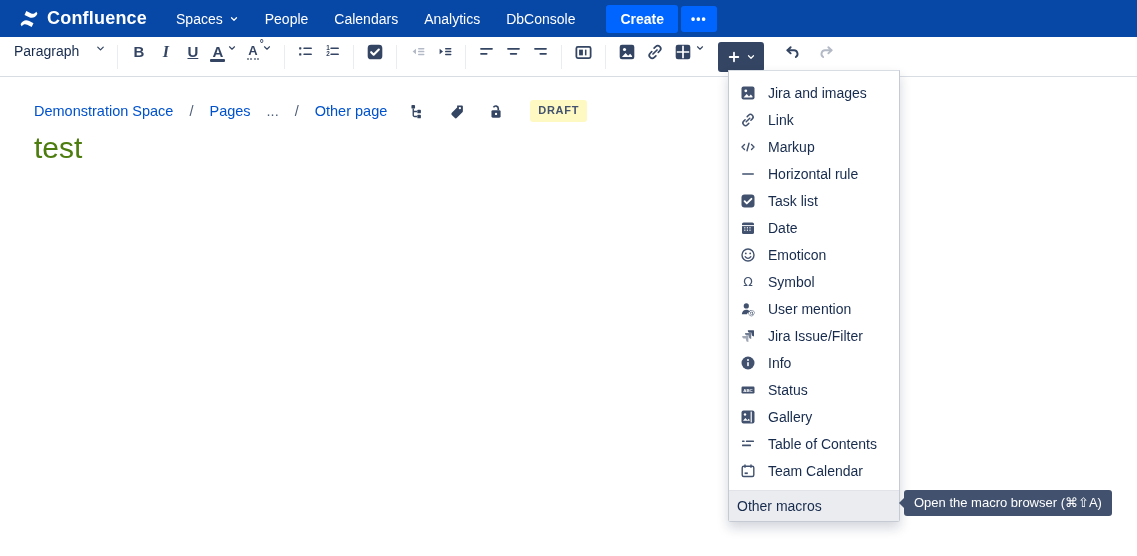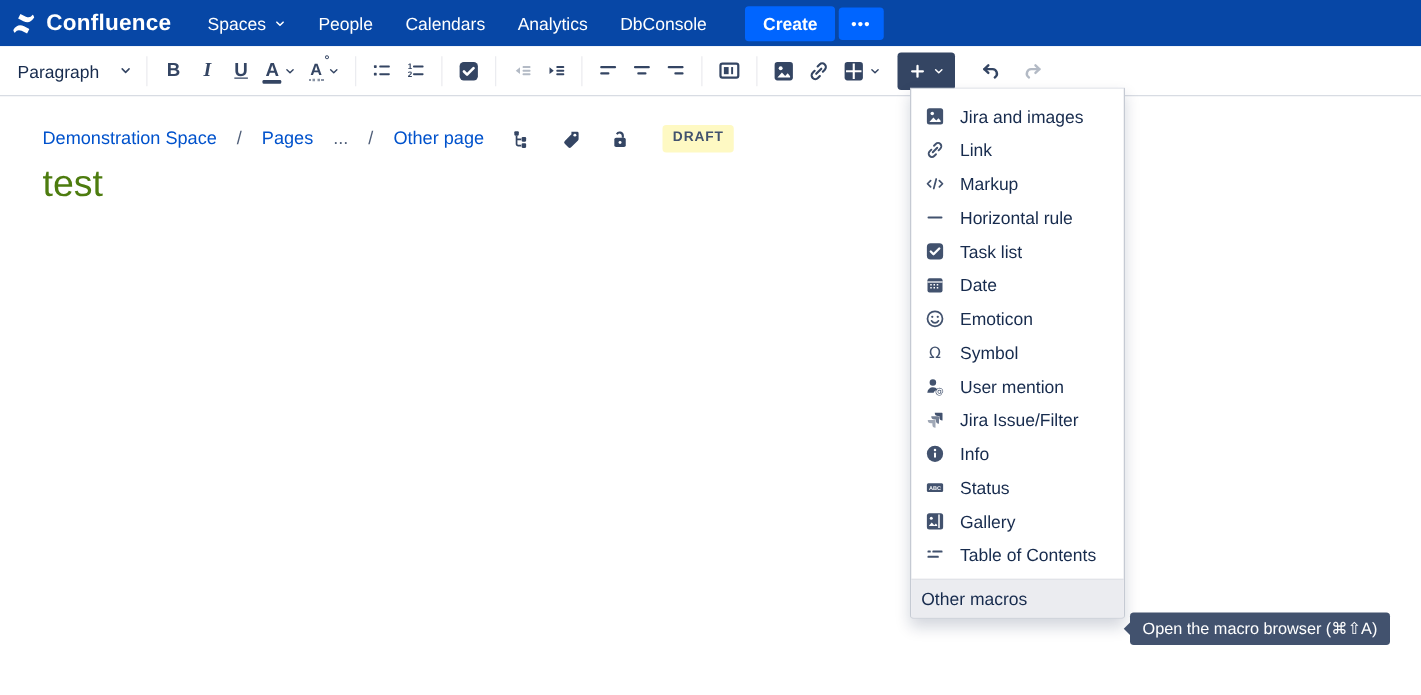--- a/index.html
+++ b/index.html
@@ -7,21 +7,21 @@
   body {
     width:1137px; height:556px; position:relative; overflow:hidden;
     background:#fff; font-family:"Liberation Sans", sans-serif;
     -webkit-font-smoothing:antialiased;
   }
 
   
   .topnav {
     position:absolute; top:0; left:0; width:1137px; height:37px;
     background:#0747A6; color:#fff; display:flex; align-items:center;
-    padding:0 2px;
+    padding:0 12px;
   }
   .logo { display:flex; align-items:center; gap:7px; margin:0 16px 0 6px; }
   .logo-text { font-size:18px; font-weight:600; letter-spacing:0.2px; }
   .navlink {
     padding:0 13px; font-size:14px; height:37px; display:flex;
     align-items:center; gap:6px; cursor:pointer;
   }
   .chev { display:flex; align-items:center; }
   .create-btn {
     margin-left:18px; background:#0065FF; border-radius:3px;
@@ -35,21 +35,21 @@
 
   
   .toolbar {
     position:absolute; top:37px; left:0; width:1137px; height:40px;
     background:#fff; border-bottom:1px solid #D8DCE3;
     display:flex; align-items:center; padding:0 10px; color:#344563;
   }
   .tsep { width:1px; height:24px; background:#EBECF0; margin:0 7px; flex:none; }
   .tbtn {
     height:28px; min-width:27px; padding:0 5px; border-radius:3px;
-    display:flex; align-items:center; justify-content:center; gap:3px;
+    display:flex; align-items:flex-start; justify-content:center; gap:3px;
     cursor:pointer; flex:none;
   }
   .tbtn.disabled { color:#B3BAC5; cursor:default; }
   .para-btn { font-size:14px; color:#172B4D; gap:16px; padding:0 4px; }
   .fmt { font-size:15px; color:#344563; }
   .fmt-b { font-weight:700; }
   .fmt-i { font-family:"Liberation Serif", serif; font-style:italic; font-weight:600; font-size:16px; }
   .fmt-u { text-decoration:underline; font-weight:600; }
   .a-color { position:relative; font-weight:600; padding:0 1px; }
   .a-color::after {
@@ -521,16 +521,26 @@
   <div class="mi">
     <span class="mi-ic">
       <svg viewBox="0 0 16 16" fill="currentColor">
           <rect x="2" y="4.4" width="2.6" height="1.6" rx=".5"></rect>
           <rect x="5.9" y="4.4" width="8.1" height="1.6" rx=".5"></rect>
           <rect x="2" y="8.6" width="9" height="1.6" rx=".5"></rect>
         </svg>
     </span>
     <span>Table of Contents</span>
   </div>
+  <div class="mi">
+    <span class="mi-ic">
+      <svg viewBox="0 0 16 16" fill="none" stroke="currentColor" stroke-width="1.4">
+          <rect x="2.2" y="3.2" width="11.6" height="10.3" rx="1.5"></rect>
+          <path d="M5 1.9v2.4M11 1.9v2.4" stroke-linecap="round"></path>
+          <rect x="4.6" y="9.4" width="3.2" height="1.7" fill="currentColor" stroke="none"></rect>
+        </svg>
+    </span>
+    <span>Team Calendar</span>
+  </div>
   <div class="menu-footer">Other macros</div>
 </div>
 
 <div class="tooltip">Open the macro browser (⌘⇧A)</div>
 
 </body></html>

